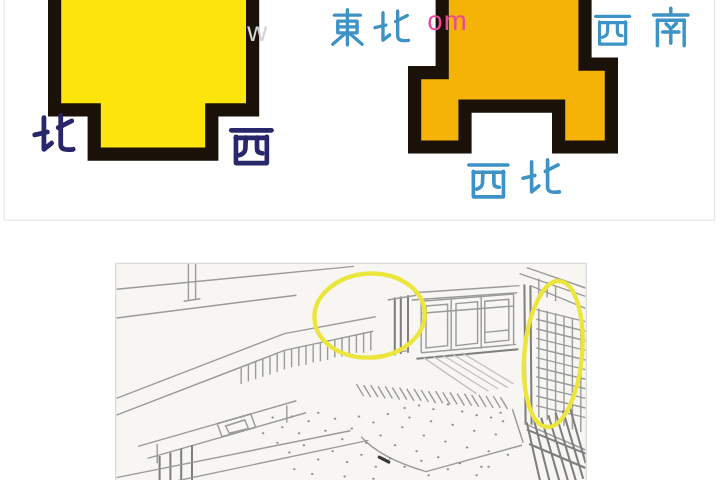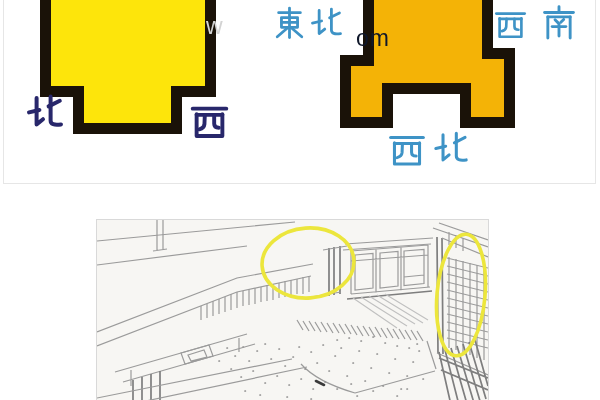--- a/index.html
+++ b/index.html
@@ -109,21 +109,21 @@
   <div class="label" style="left:388px;top:131px" aria-label="西北">
     <svg class="glyph blue" width="38" height="38" viewBox="0 0 100 100">
         <use href="#g-xi"></use>
       </svg>
     <svg class="glyph blue" width="38" height="38" viewBox="0 0 100 100" style="margin-left:6px">
         <use href="#g-bei"></use>
       </svg>
   </div>
 
   <span class="wm" style="left:206px;top:13px">w</span>
-  <span class="wm" style="left:356px;top:25px;color:#0f172a">om</span>
+  <span class="wm" style="left:356px;top:4px;color:#ec4899">om</span>
 
   <div id="sketch-panel">
     <svg id="sketch-svg" viewBox="0 0 391 185">
       <g>
 
         <path class="sk" d="M0 21 L198 2 M0 45 L150 26"></path>
         <path class="sk" d="M60 0 L60 31 M66 0 L66 30 M56 31 L70 29"></path>
 
         <path class="sk" d="M0 112 L140 58 L216 44 M0 126 L140 72 L214 56"></path>
         <path class="sk" d="M104 86v14M110 84v14M116 81v15M122 79v15M128 77v15M134 74v16M140 72v16M146 71v15M152 69v16M158 68v16M164 67v15M170 65v16M176 64v16M182 63v15M188 61v16M194 60v16M200 59v15M206 57v17M212 56v16"></path>

